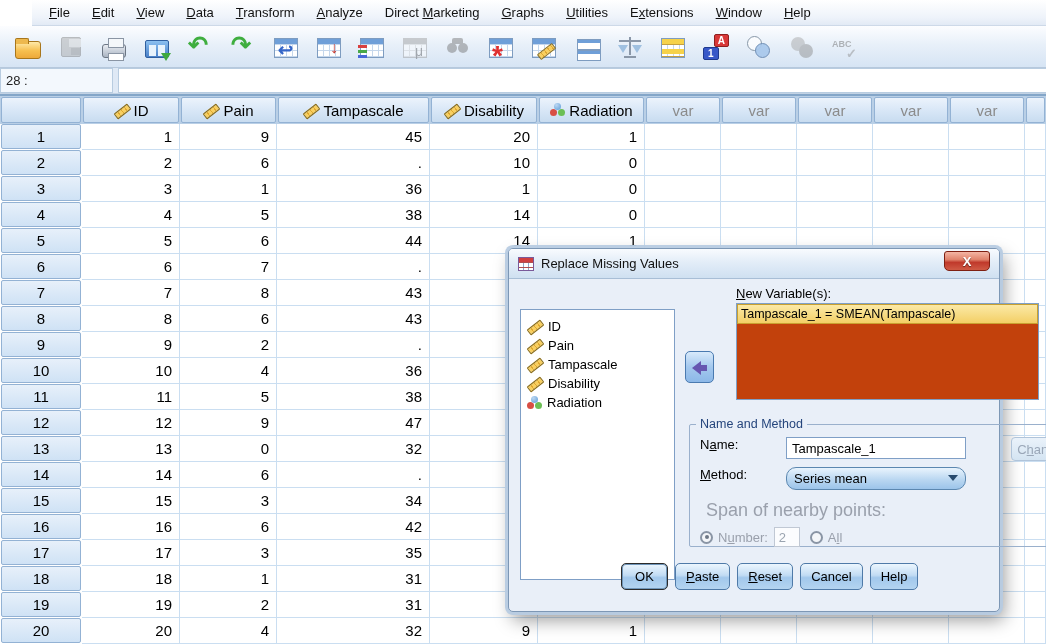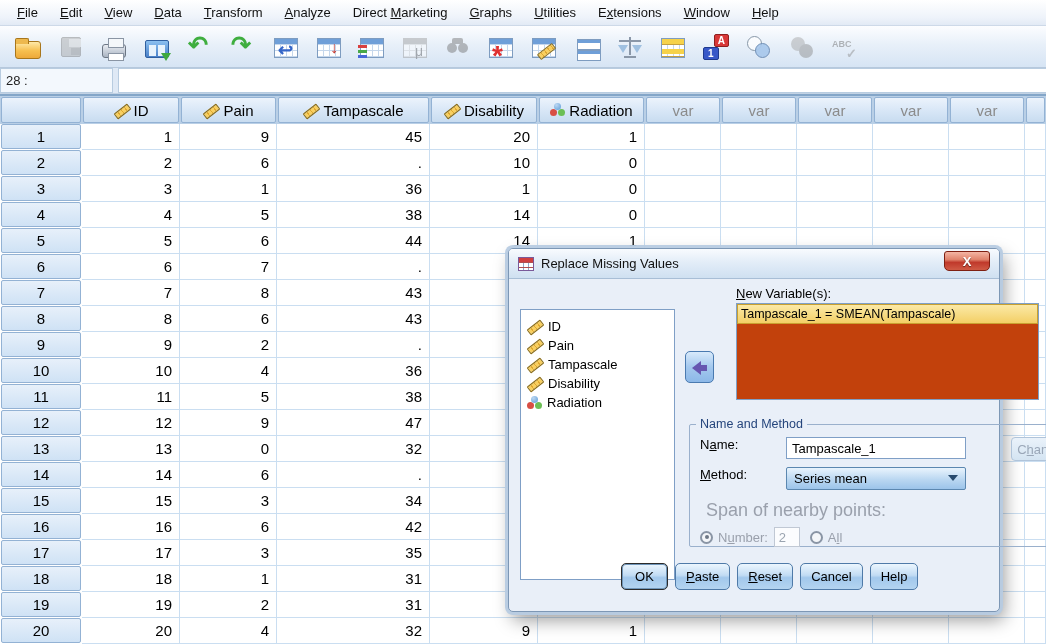--- a/index.html
+++ b/index.html
@@ -1,21 +1,21 @@
 <!DOCTYPE html>
 <html><head>
 <meta charset="utf-8">
 <style>
   * { box-sizing: border-box; margin: 0; padding: 0; }
   body { font-family: "Liberation Sans", sans-serif; background:#fff; }
   .app { position:relative; width:1046px; height:644px; overflow:hidden; background:#fff; }
 
   
   .menubar { height:26px; display:flex; align-items:center; padding-left:6px;
-    background:linear-gradient(#ffffff,#eef3fa 70%,#e2eaf5); border-bottom:1px solid #cdd9e8; }
+    background:linear-gradient(#ffffff,#eef3fa 70%,#e2eaf5); border-bottom:1px solid #cdd9e8;margin-left:32px; }
   .menu-item { font-size:13px; color:#111; padding:4px 11px; cursor:default; }
   .menu-item u { text-decoration:underline; }
 
   
   .toolbar { height:42px; display:flex; align-items:center; gap:3px; padding-left:8px;
     background:linear-gradient(#fcfdff,#e8f0f9 45%,#d6e4f4); border-bottom:1px solid #b6c8dc; }
   .tbtn { width:40px; height:36px; display:flex; align-items:center; justify-content:center; border-radius:3px; }
   .tbtn.disabled { filter:grayscale(1); opacity:.45; }
   .ticon { position:relative; width:28px; height:26px; display:block; }
 
@@ -163,21 +163,21 @@
 
   .groupbox { position:absolute; left:180px; top:138px; width:298px; height:130px;
     border:1px solid #9ab0cc; border-radius:2px; }
   .groupbox legend { margin-left:6px; padding:0 4px; font-size:12.5px; color:#25457c; }
   .frow { display:flex; align-items:flex-start; margin:6px 8px 0 10px;gap:36px; }
   .frow .flabel { width:50px; font-size:13px; color:#000; }
   .txtinput { width:180px; height:22px; border:1px solid #7f9fc6; font-size:13px; padding:0 5px;
     font-family:"Liberation Sans", sans-serif; background:#fff; color:#000; }
   .chgbtn { margin-left:9px; width:58px; height:24px; font-size:13px; color:#9aa7b8;
     background:linear-gradient(#eaf2fa,#d4e4f2); border:1px solid #b0c4da; border-radius:4px; }
-  .dropdown { position:relative; width:180px; height:23px; border:1px solid #5b87b0; border-radius:2px;
+  .dropdown { position:relative; width:180px; height:23px; border:1px solid #5b87b0; border-radius:10px;
     background:linear-gradient(#e9f4fd,#bad7f1 55%,#9cc4ea); font-size:13px; color:#000;
     display:flex; align-items:center; padding-left:7px; }
   .dropdown .dd-arrow { position:absolute; right:7px; top:7px; width:0; height:0;
     border-left:5px solid transparent; border-right:5px solid transparent; border-top:6px solid #274a6e; }
   .spanlabel { margin:10px 0 0 16px; font-size:18px; color:#9aa0ac; }
   .radiorow { display:flex; align-items:center; margin:6px 0 16px 10px; color:#9aa0ac; font-size:13px; }
   .radio { width:13px; height:13px; border-radius:50%; border:2px solid #8a95a5; background:#f4f6f9; margin-right:5px; position:relative; }
   .radio.sel::after { content:""; position:absolute; left:2.5px; top:2.5px; width:4px; height:4px; border-radius:50%; background:#6e7886; }
   .numfield { width:26px; height:20px; border:1px solid #c0c8d4; background:#fbfcfe; color:#9aa4b0;
     font-size:13px; padding-left:4px; margin:0 10px 0 6px; font-family:"Liberation Sans", sans-serif; }

